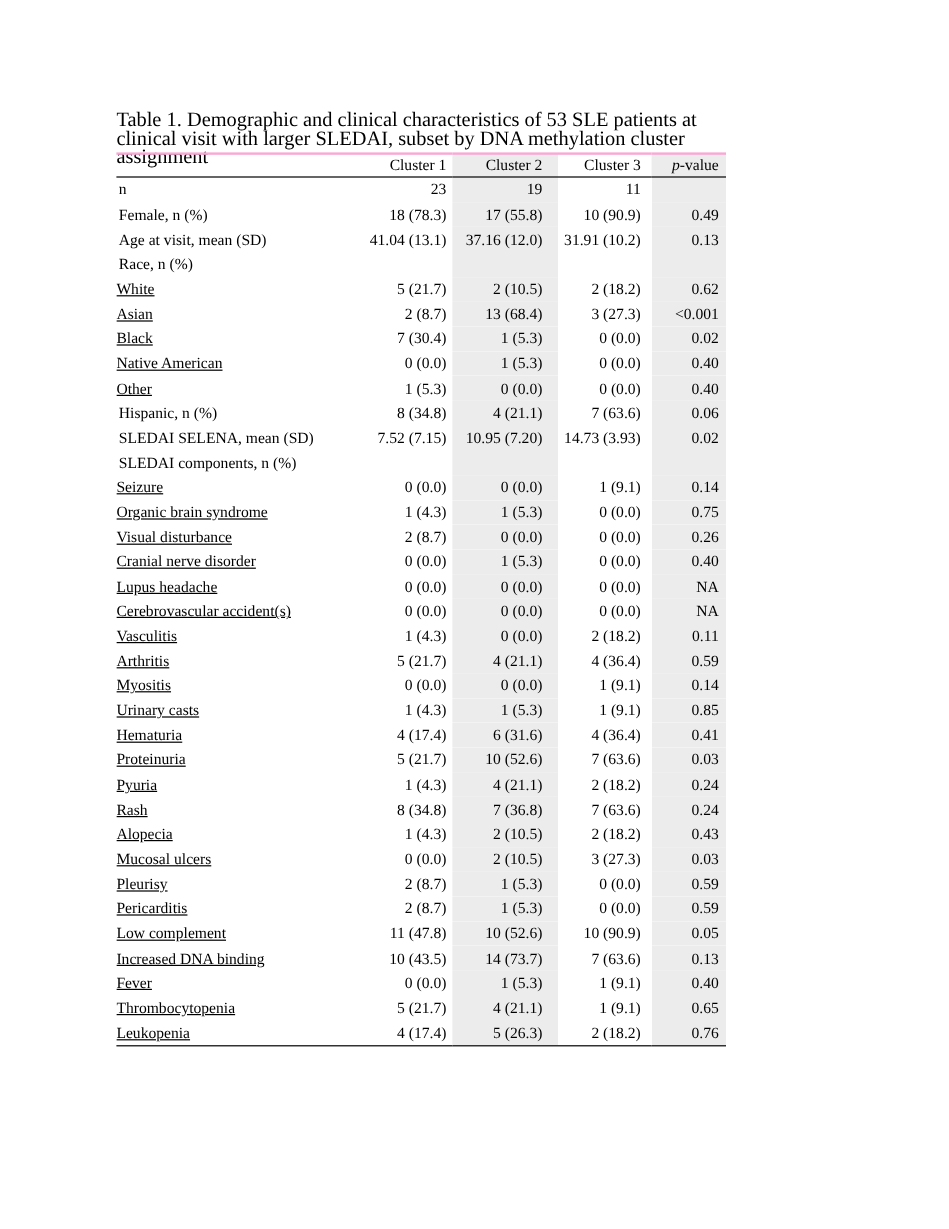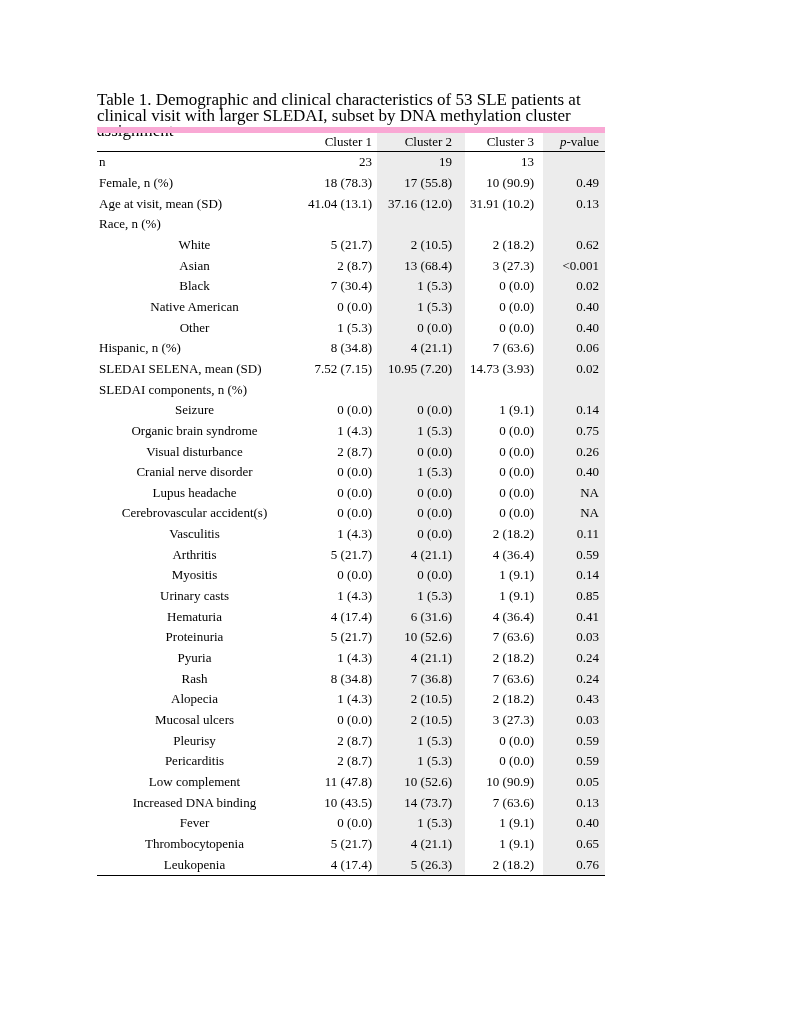--- a/index.html
+++ b/index.html
@@ -26,21 +26,21 @@
     text-align: left;
   }
   table.demo {
     position: absolute;
     left: 97px;
     top: 127px;
     width: 508px;
     border-collapse: collapse;
     table-layout: fixed;
     font-size: 13px;
-    border-top: 6px solid #f9a8d4;
+    border-top: 2px solid #f9a8d4;
     border-bottom: 1px solid #000000;
   }
   col.col-label { width: 198px; }
   col.col-c1 { width: 82px; }
   col.col-c2 { width: 88px; }
   col.col-c3 { width: 78px; }
   col.col-p  { width: 62px; }
 
   thead td {
     height: 18px;
@@ -55,21 +55,21 @@
     padding: 0;
     white-space: nowrap;
     overflow: hidden;
   }
   td.num { text-align: right; }
   td.c1 { padding-right: 5px; }
   td.c2 { padding-right: 13px; }
   td.c3 { padding-right: 9px; }
   td.cp { padding-right: 6px; }
   td.main-label { text-align: left; padding-left: 2px; }
-  td.sub-label  { text-align: center; padding-right: 3px; }
+  td.sub-label  { text-align: left; padding-right: 3px; text-decoration: underline; }
   .it { font-style: italic; }
 </style>
 </head>
 <body>
 
 <div class="page">
   <div class="title">Table 1. Demographic and clinical characteristics of 53 SLE patients at clinical visit with larger SLEDAI, subset by DNA methylation cluster assignment</div>
 
   <table class="demo">
     <colgroup>
@@ -86,21 +86,21 @@
         <td class="num c2">Cluster 2</td>
         <td class="num c3">Cluster 3</td>
         <td class="num cp"><span class="it">p</span><span>-value</span></td>
       </tr>
     </thead>
     <tbody>
         <tr>
     <td class="main-label">n</td>
     <td class="num c1">23</td>
     <td class="num c2">19</td>
-    <td class="num c3">13</td>
+    <td class="num c3">11</td>
     <td class="num cp"></td>
   </tr>
         <tr>
     <td class="main-label">Female, n (%)</td>
     <td class="num c1">18 (78.3)</td>
     <td class="num c2">17 (55.8)</td>
     <td class="num c3">10 (90.9)</td>
     <td class="num cp">0.49</td>
   </tr>
         <tr>

